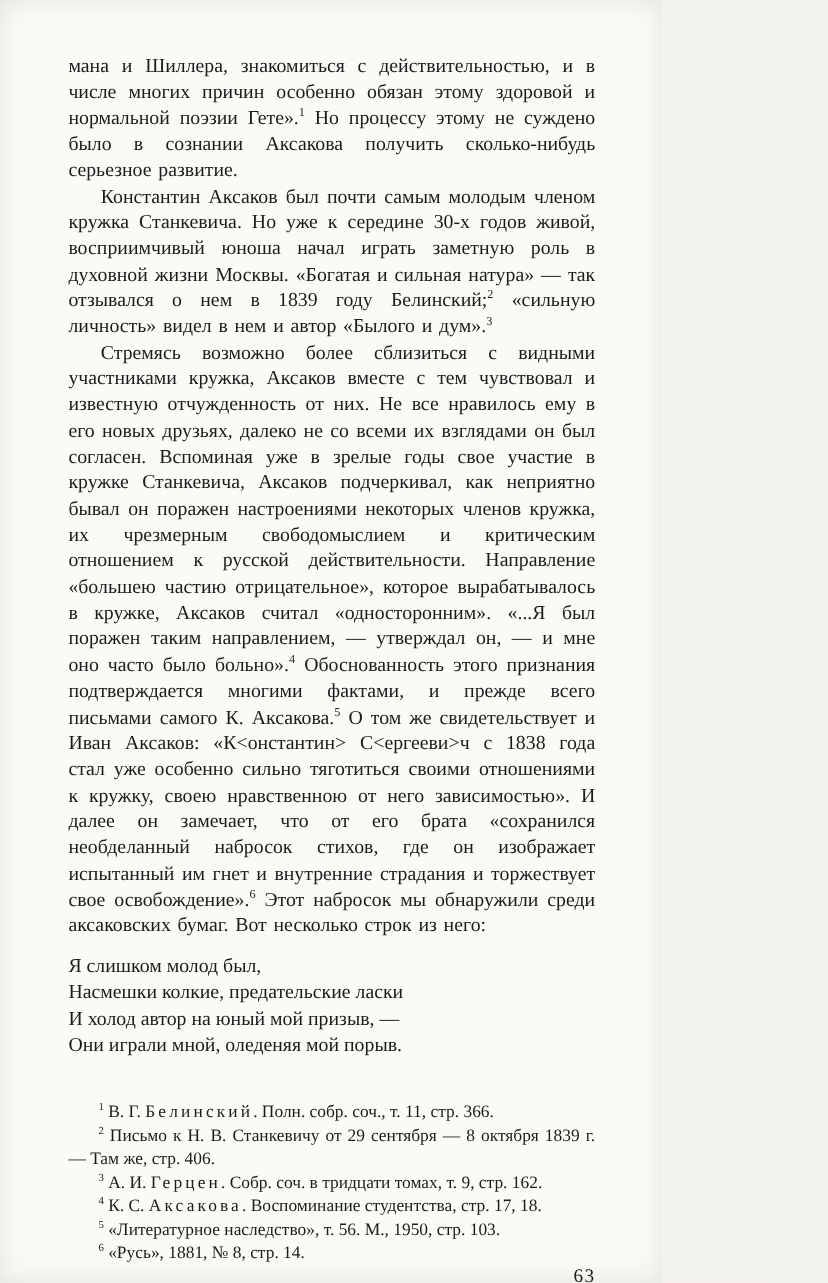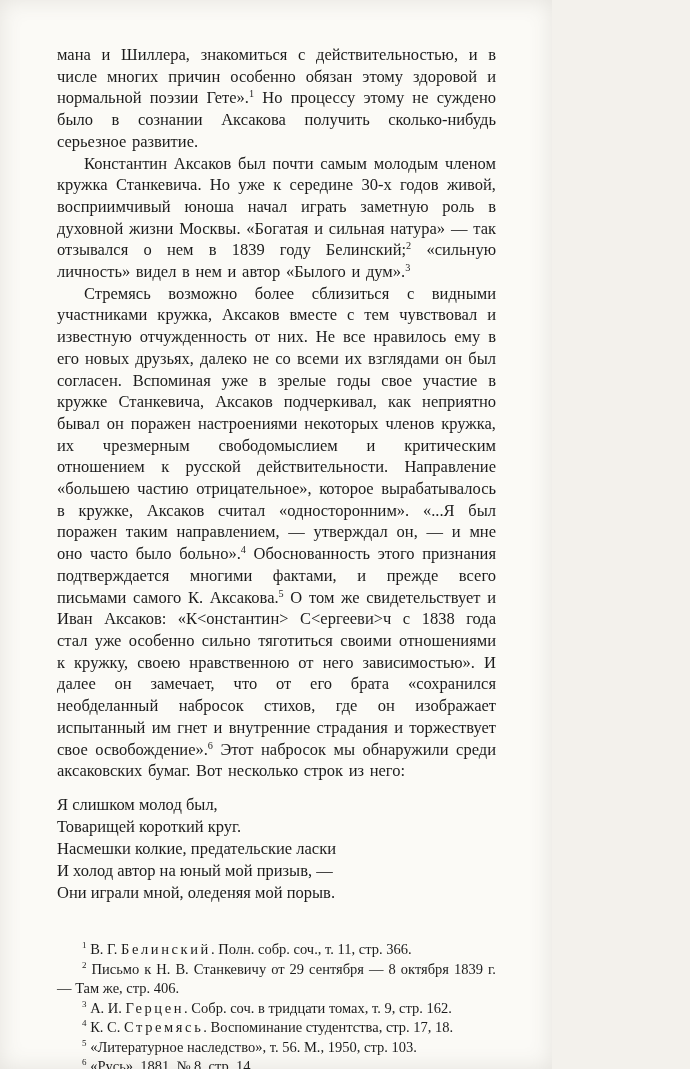--- a/index.html
+++ b/index.html
@@ -66,27 +66,26 @@
 <body>
 
 <div class="page">
   <div class="main-text">
       <p class="para"><span>мана и Шиллера, знакомиться с действительностью, и в числе многих причин особенно обязан этому здоровой и нормальной поэзии Гете».</span><sup>1</sup><span> Но процессу этому не суждено было в сознании Аксакова получить сколько-нибудь серьезное развитие.</span></p>
       <p class="para indent"><span>Константин Аксаков был почти самым молодым членом кружка Станкевича. Но уже к середине 30-х годов живой, восприимчивый юноша начал играть заметную роль в духовной жизни Москвы. «Богатая и сильная натура» — так отзывался о нем в 1839 году Белинский;</span><sup>2</sup><span> «сильную личность» видел в нем и автор «Былого и дум».</span><sup>3</sup></p>
       <p class="para indent"><span>Стремясь возможно более сблизиться с видными участниками кружка, Аксаков вместе с тем чувствовал и известную отчужденность от них. Не все нравилось ему в его новых друзьях, далеко не со всеми их взглядами он был согласен. Вспоминая уже в зрелые годы свое участие в кружке Станкевича, Аксаков подчеркивал, как неприятно бывал он поражен настроениями некоторых членов кружка, их чрезмерным свободомыслием и критическим отношением к русской действительности. Направление «большею частию отрицательное», которое вырабатывалось в кружке, Аксаков считал «односторонним». «...Я был поражен таким направлением, — утверждал он, — и мне оно часто было больно».</span><sup>4</sup><span> Обоснованность этого признания подтверждается многими фактами, и прежде всего письмами самого К. Аксакова.</span><sup>5</sup><span> О том же свидетельствует и Иван Аксаков: «К&lt;онстантин&gt; С&lt;ергееви&gt;ч с 1838 года стал уже особенно сильно тяготиться своими отношениями к кружку, своею нравственною от него зависимостью». И далее он замечает, что от его брата «сохранился необделанный набросок стихов, где он изображает испытанный им гнет и внутренние страдания и торжествует свое освобождение».</span><sup>6</sup><span> Этот набросок мы обнаружили среди аксаковских бумаг. Вот несколько строк из него:</span></p>
     </div>
   <div class="poem">
       <div class="poem-line">Я слишком молод был,</div>
-      <div class="poem-line">Товарищей короткий круг.</div>
       <div class="poem-line">Насмешки колкие, предательские ласки</div>
       <div class="poem-line">И холод автор на юный мой призыв, —</div>
       <div class="poem-line">Они играли мной, оледеняя мой порыв.</div>
     </div>
   <div class="footnotes">
       <p class="footnote"><sup>1</sup><span> В. Г. </span><span class="spaced">Белинский</span><span>. Полн. собр. соч., т. 11, стр. 366.</span></p>
       <p class="footnote"><sup>2</sup><span> Письмо к Н. В. Станкевичу от 29 сентября — 8 октября 1839 г. — Там же, стр. 406.</span></p>
       <p class="footnote"><sup>3</sup><span> А. И. </span><span class="spaced">Герцен</span><span>. Собр. соч. в тридцати томах, т. 9, стр. 162.</span></p>
-      <p class="footnote"><sup>4</sup><span> К. С. </span><span class="spaced">Стремясь</span><span>. Воспоминание студентства, стр. 17, 18.</span></p>
+      <p class="footnote"><sup>4</sup><span> К. С. </span><span class="spaced">Аксакова</span><span>. Воспоминание студентства, стр. 17, 18.</span></p>
       <p class="footnote"><sup>5</sup><span> «Литературное наследство», т. 56. М., 1950, стр. 103.</span></p>
       <p class="footnote"><sup>6</sup><span> «Русь», 1881, № 8, стр. 14.</span></p>
     </div>
   <div class="page-number">63</div>
 </div>
 
 </body></html>

